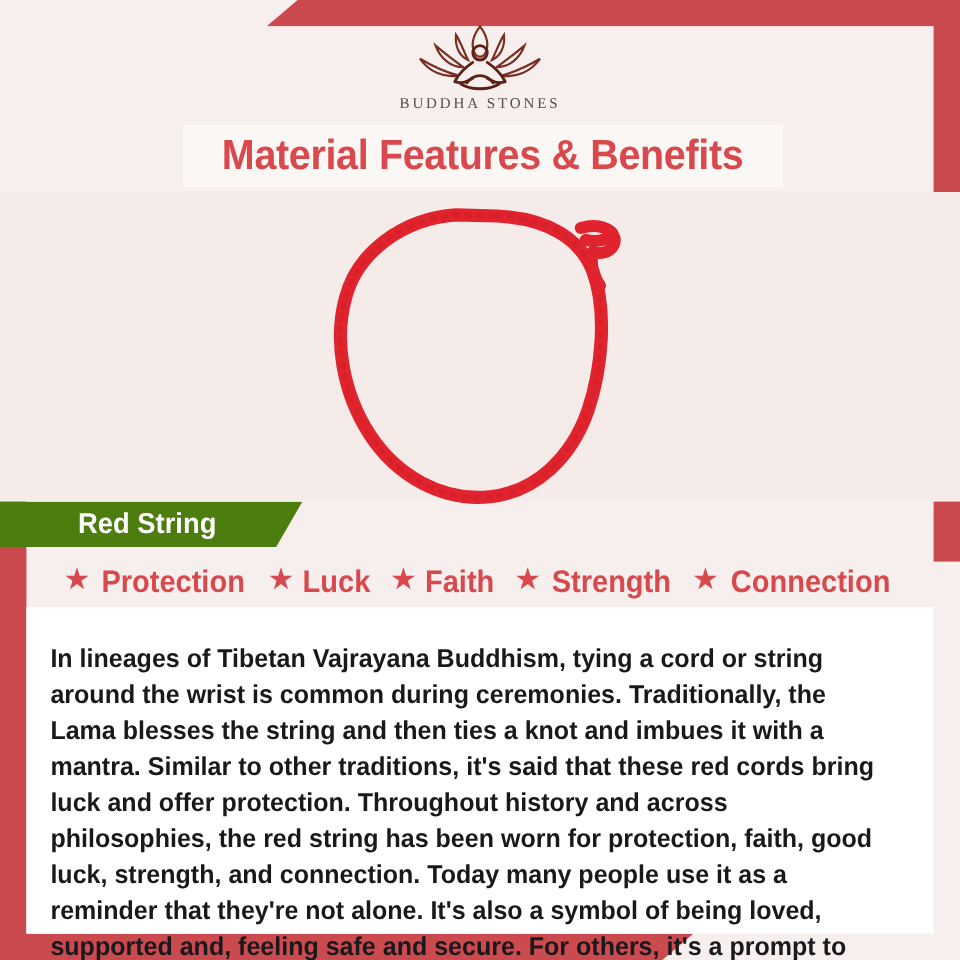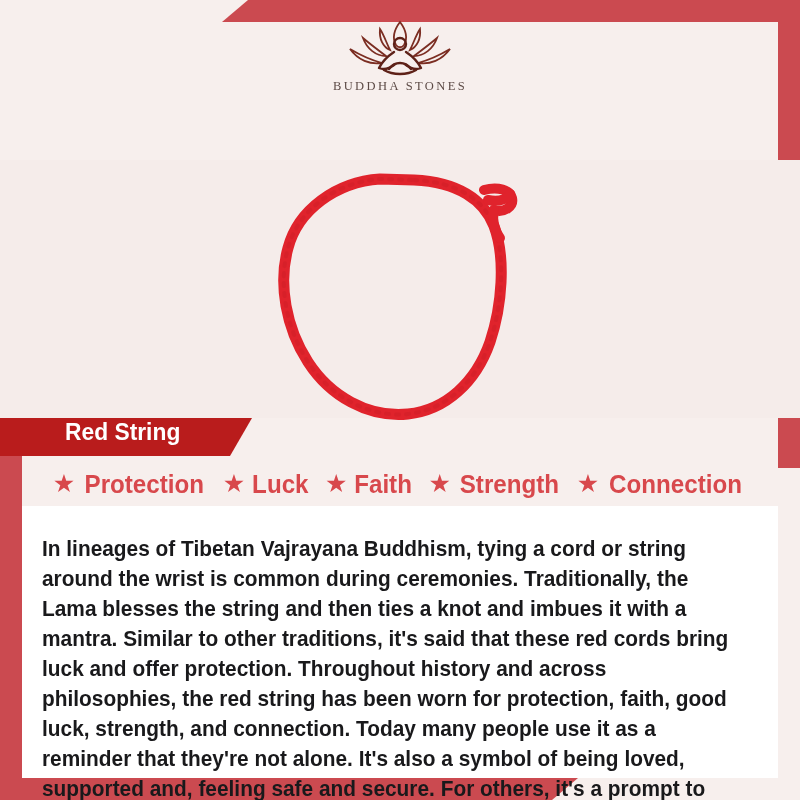--- a/index.html
+++ b/index.html
@@ -120,23 +120,24 @@
     height: 270px;
   }
 
   
   .label-banner {
     position: absolute;
     top: 418px;
     left: 0;
     width: 252px;
     height: 38px;
-    background: #b91c1c;
+    background: #4d7c0f;
     clip-path: polygon(0 0, 100% 0, calc(100% - 22px) 100%, 0 100%);
     display: flex;
+    align-items: center;
   }
   .label-text {
     color: #ffffff;
     font-family: "Liberation Sans Narrow", "Liberation Sans", sans-serif;
     font-weight: bold;
     font-size: 24px;
     margin-left: 62px;
     transform: scaleX(0.95);
   }
 
@@ -220,20 +221,23 @@
         <circle cx="66" cy="28" r="6"></circle>
         <path d="M60 36 C54 40, 48 46, 45 52 C50 54, 56 52, 60 49"></path>
         <path d="M72 36 C78 40, 84 46, 87 52 C82 54, 76 52, 72 49"></path>
         <path d="M55 53 C58 49, 62 47, 66 47 C70 47, 74 49, 77 53"></path>
         <path d="M50 54 C55 57, 60 58, 66 58 C72 58, 77 57, 82 54"></path>
       </g>
     </svg>
     <div class="logo-word">BUDDHA STONES</div>
   </div>
 
+  <div class="title-band">
+    <div class="title-text">Material Features &amp; Benefits</div>
+  </div>
 
   <div class="photo-area">
     <svg class="bracelet-svg" viewBox="0 0 290 270">
       <g fill="none" stroke="#e0232c" stroke-width="11" stroke-linecap="round">
         <path d="M152 14 C196 16, 222 34, 232 60 C244 92, 240 140, 228 176
                  C214 216, 184 244, 146 248 C106 252, 68 230, 46 196
                  C24 162, 16 118, 26 82 C36 44, 74 16, 118 13 Z"></path>
       </g>
       <g fill="none" stroke="#cf1f28" stroke-width="4" stroke-linecap="round" opacity="0.55">
         <path d="M152 14 C196 16, 222 34, 232 60 C244 92, 240 140, 228 176

